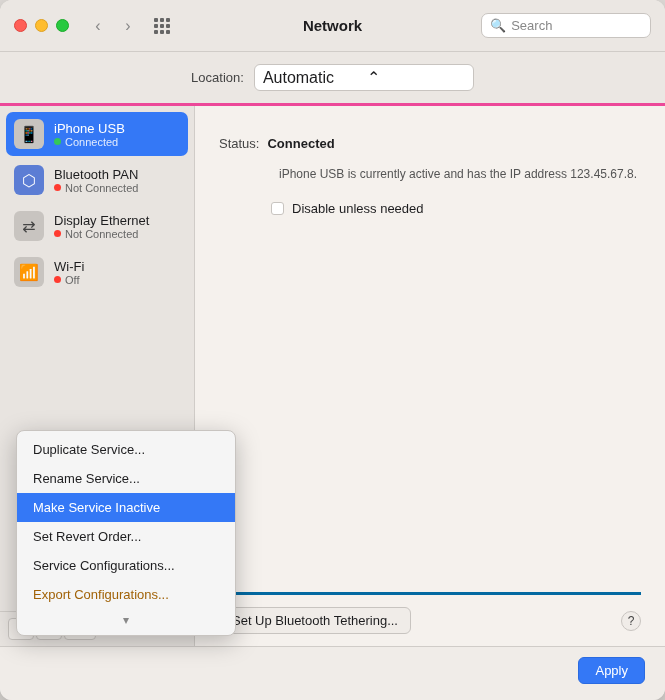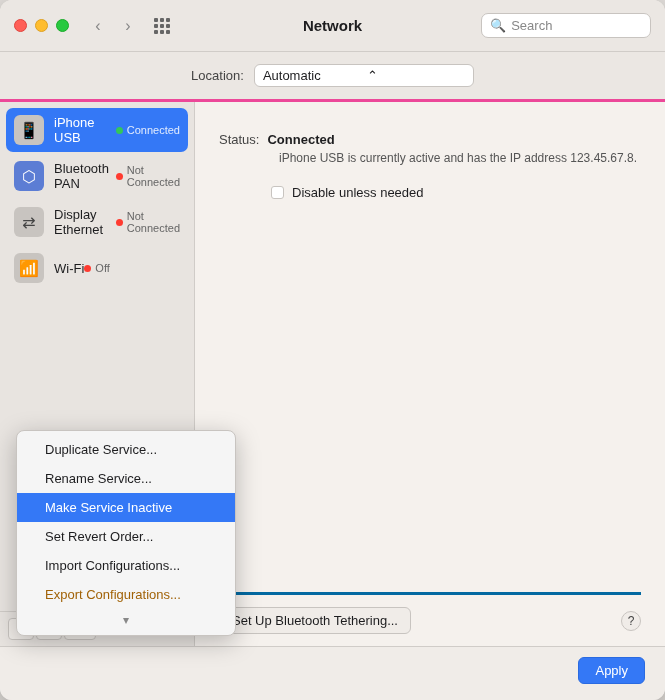--- a/index.html
+++ b/index.html
@@ -132,21 +132,21 @@
       display: flex;
       align-items: center;
       background: white;
       border: 1px solid #c8c4c0;
       border-radius: 6px;
       padding: 3px 8px;
       gap: 6px;
       cursor: pointer;
       min-width: 220px;
     }
-    .location-select span { flex: 1; font-size: 13px; color: #1d1d1f; }
+    .location-select span { flex: 1; font-size: 16px; color: #1d1d1f; }
     .location-chevron {
       color: #5a7fd4;
       font-size: 14px;
     }
     
     .main-content {
       display: flex;
       flex: 1;
       overflow: hidden;
     }
@@ -183,21 +183,21 @@
       display: flex;
       align-items: center;
       justify-content: center;
       font-size: 16px;
       flex-shrink: 0;
     }
     .icon-phone { background: #c8c4c0; color: #444; }
     .icon-bluetooth { background: #5c7dd4; color: white; }
     .icon-ethernet { background: #c8c4c0; color: #444; }
     .icon-wifi { background: #c8c4c0; color: #444; }
-    .network-info { display: flex; flex-direction: row; align-items: center; }
+    .network-info { display: flex; flex-direction: column; }
     .network-name {
       font-size: 13px;
       font-weight: 500;
       color: #1d1d1f;
     }
     .network-item.active .network-name { color: white; }
     .network-status {
       display: flex;
       align-items: center;
       gap: 4px;
@@ -252,21 +252,21 @@
       flex: 1;
       display: flex;
       flex-direction: column;
       padding: 20px 24px 0 24px;
       background: #f5f1ed;
     }
     .status-row {
       display: flex;
       align-items: baseline;
       gap: 8px;
-      margin-bottom: 4px;
+      margin-bottom: 16px;
     }
     .status-label {
       font-size: 13px;
       font-weight: 500;
       color: #444;
     }
     .status-value {
       font-size: 13px;
       font-weight: 700;
       color: #1d1d1f;
@@ -357,21 +357,21 @@
     .context-menu {
       background: #f5f5f5;
       border: 1px solid #c8c4c0;
       border-radius: 8px;
       box-shadow: 0 6px 24px rgba(0,0,0,0.25);
       min-width: 220px;
       padding: 4px 0;
       overflow: hidden;
     }
     .menu-item {
-      padding: 7px 28px;
+      padding: 7px 16px;
       font-size: 13px;
       color: #1d1d1f;
       cursor: pointer;
     }
     .menu-item.highlighted {
       background: #3478f6;
       color: white;
     }
     .menu-item.disabled {
       color: #a16207;
@@ -512,21 +512,21 @@
   <div class="footer">
     <button class="footer-btn primary">Apply</button>
   </div>
 
   <div class="context-menu-overlay">
     <div class="context-menu">
       <div class="menu-item">Duplicate Service...</div>
       <div class="menu-item">Rename Service...</div>
       <div class="menu-item highlighted">Make Service Inactive</div>
       <div class="menu-item">Set Revert Order...</div>
-      <div class="menu-item">Import Configurations...</div>
+      <div class="menu-item">Service Configurations...</div>
       <div class="menu-item disabled">Export Configurations...</div>
       <div class="menu-more">
         <span>▾</span>
       </div>
     </div>
   </div>
 
 </div>
 
 </body></html>

